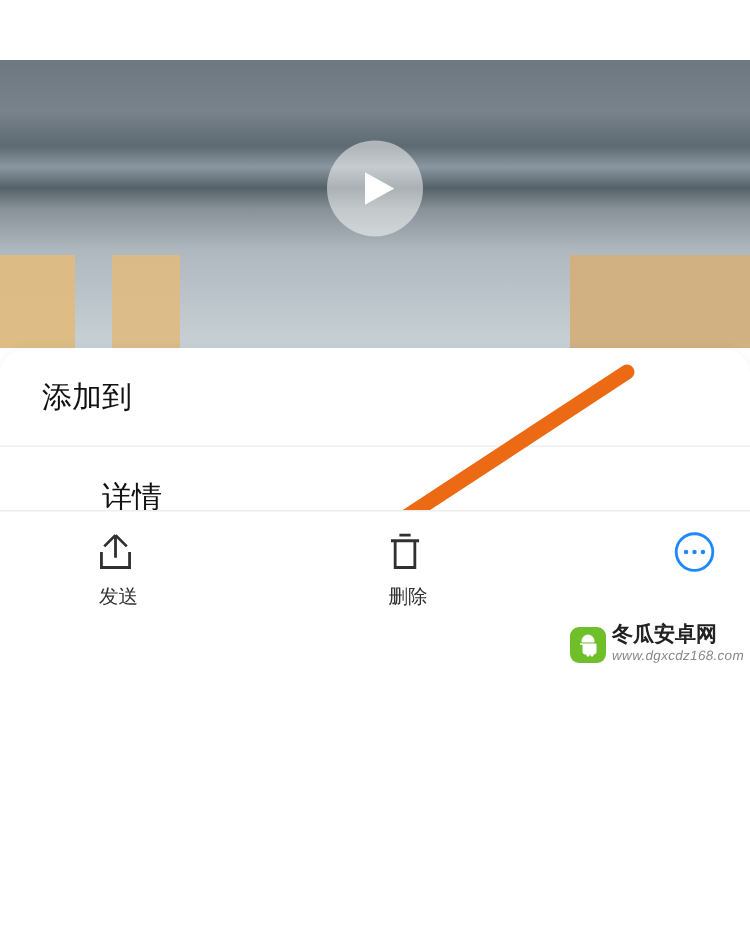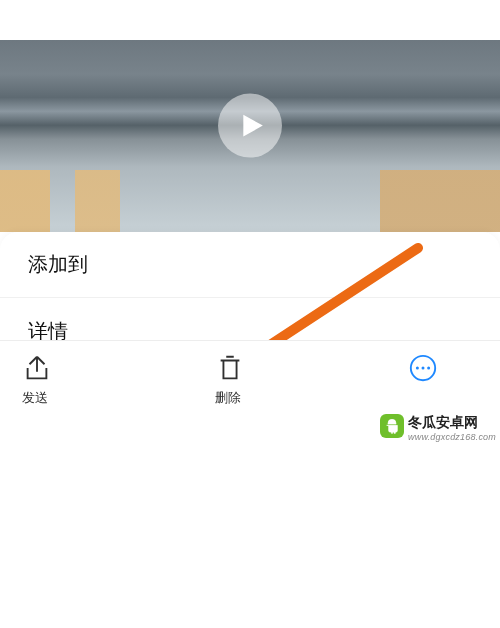--- a/index.html
+++ b/index.html
@@ -33,21 +33,21 @@
     box-shadow:0 -2px 6px rgba(0,0,0,0.03);
   }
   .menu-item {
     position:relative;
     height:66px;
     padding:0 28px;
     display:flex; align-items:center;
     font-size:20px; color:#111;
     border-bottom:1px solid #f0f0f0;
   }
-  .menu-item:last-child { border-bottom:none; }
+  .menu-item:last-child { border-bottom:none;margin-left:40px; }
 
   
   .highlight-box {
     position:absolute;
     left:10px; right:286px;
     top:calc(232px + 66px*2 - 4px);
     height:74px;
     border:5px solid #ec6a14;
     pointer-events:none;
   }
@@ -64,31 +64,31 @@
   .toolbar {
     position:absolute; left:0; right:0; bottom:0;
     height:108px;
     border-top:1px solid #ededed;
     background:#fff;
     display:flex; align-items:flex-start; justify-content:space-between;
     padding:12px 22px 0;
   }
   .tool {
     width:70px;
-    display:flex; flex-direction:column; align-items:flex-start; gap:6px;
+    display:flex; flex-direction:column; align-items:flex-end; gap:6px;
     color:#303030;
   }
   .tool svg { width:30px; height:30px; stroke:#303030; }
   .tool .lbl { font-size:13px; }
   .tool.more svg { stroke:#1e88ff; }
 
   
   .watermark {
     position:absolute; right:4px; bottom:6px;
-    display:flex; align-items:flex-start; gap:4px;
+    display:flex; align-items:flex-end; gap:4px;
     font-size:14px; color:#222;
     font-weight:600;
     pointer-events:none;
     margin-top:44px;
   }
   .watermark .sub { display:block; font-size:9px; color:#888; font-weight:400; letter-spacing:0.2px;font-style:italic; }
   .watermark .badge {
     width:24px; height:24px; border-radius:6px;
     background:#6fbf2b;
     display:flex; align-items:center; justify-content:center;

